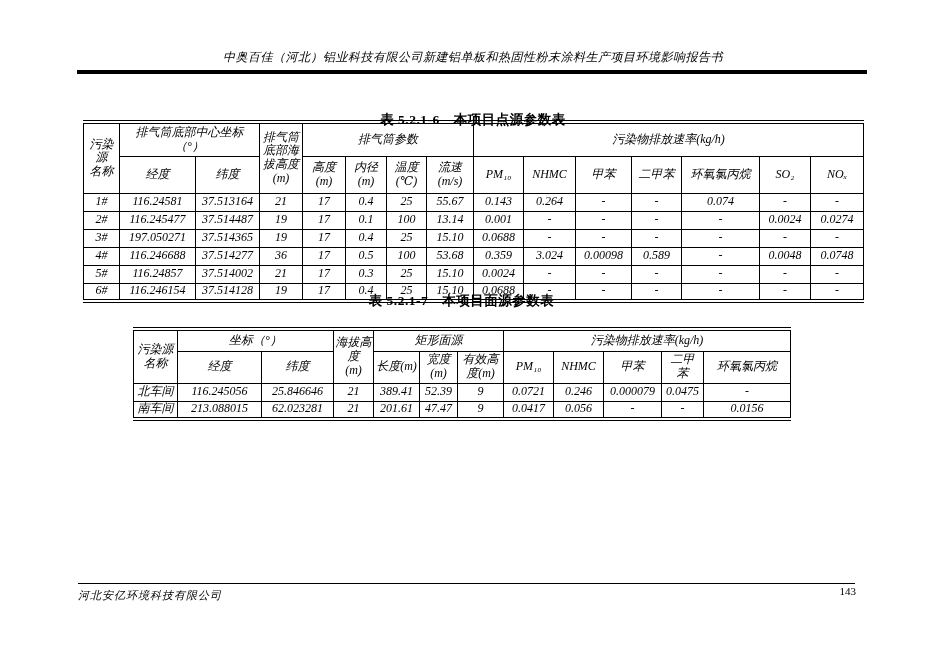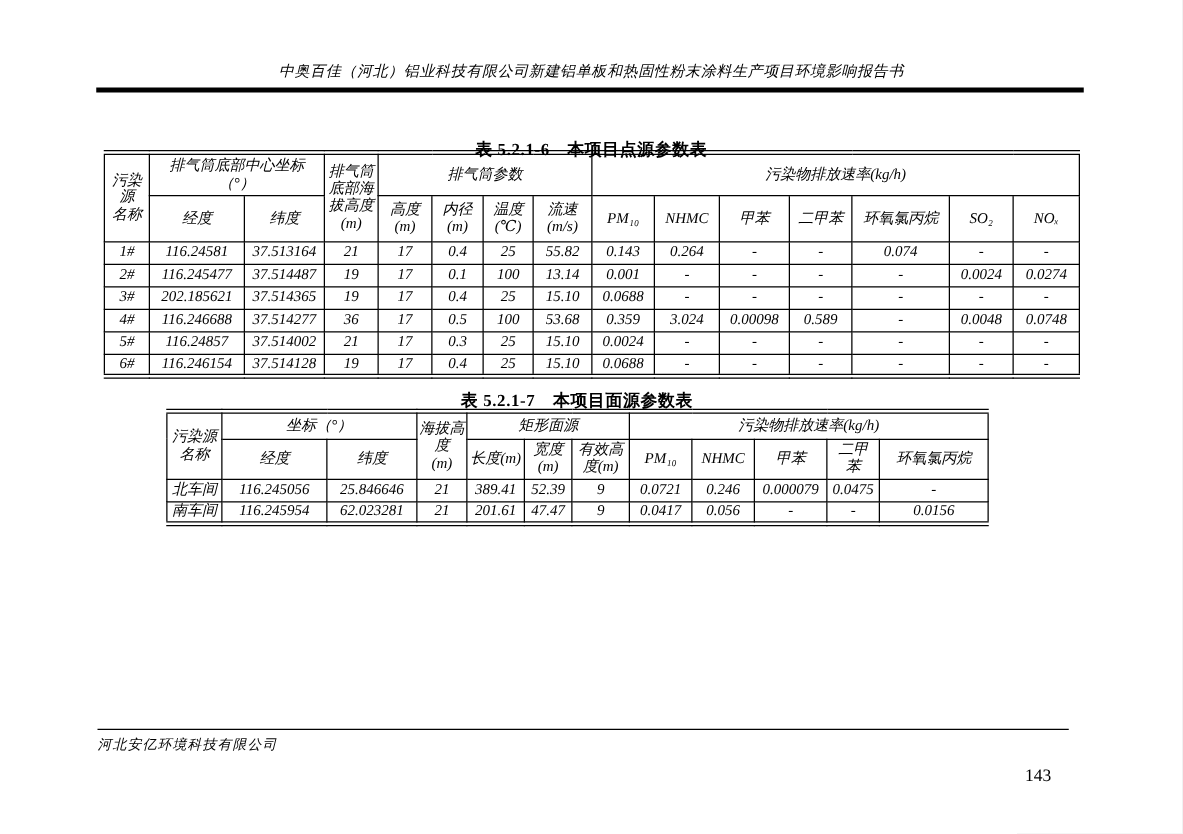--- a/index.html
+++ b/index.html
@@ -30,21 +30,21 @@
 
   
   .tbl-title {
     position: absolute;
     text-align: center;
     font-weight: bold; font-size: 13.5px;
     letter-spacing: 0.5px;
     white-space: pre;
   }
   .t1-title { top: 111px; left: 78px; width: 790px; }
-  .t2-title { top: 312px; left: 133px; width: 657px; }
+  .t2-title { top: 292px; left: 133px; width: 657px; }
 
   
   table {
     border-collapse: collapse;
     table-layout: fixed;
     font-size: 12px;
     line-height: 1.15;
     font-style: italic;
   }
   .t1 { position: absolute; top: 120px; left: 83px;  width: 780px; }
@@ -74,22 +74,22 @@
   
   .footer-rule {
     position: absolute; top: 583px; left: 78px; width: 777px; height: 1px;
     background: #000;
   }
   .footer-company {
     position: absolute; top: 588px; left: 78px;
     font-size: 11px; font-style: italic; letter-spacing: 1px;
   }
   .page-number {
-    position: absolute; top: 614px; left: 820px; width: 36px;
-    text-align: left; font-size: 14px;
+    position: absolute; top: 585px; left: 820px; width: 36px;
+    text-align: right; font-size: 11px;
   }
 </style>
 </head>
 <body>
 
 <div class="page">
 
   <div class="doc-header">中奥百佳（河北）铝业科技有限公司新建铝单板和热固性粉末涂料生产项目环境影响报告书</div>
   <div class="header-rule"></div>
 
@@ -148,21 +148,21 @@
     </thead>
     <tbody>
         <tr>
           <td>1#</td>
           <td>116.24581</td>
           <td>37.513164</td>
           <td>21</td>
           <td>17</td>
           <td>0.4</td>
           <td>25</td>
-          <td>55.82</td>
+          <td>55.67</td>
           <td>0.143</td>
           <td>0.264</td>
           <td>-</td>
           <td>-</td>
           <td>0.074</td>
           <td>-</td>
           <td>-</td>
         </tr>
         <tr>
           <td>2#</td>
@@ -176,21 +176,21 @@
           <td>0.001</td>
           <td>-</td>
           <td>-</td>
           <td>-</td>
           <td>-</td>
           <td>0.0024</td>
           <td>0.0274</td>
         </tr>
         <tr>
           <td>3#</td>
-          <td>202.185621</td>
+          <td>197.050271</td>
           <td>37.514365</td>
           <td>19</td>
           <td>17</td>
           <td>0.4</td>
           <td>25</td>
           <td>15.10</td>
           <td>0.0688</td>
           <td>-</td>
           <td>-</td>
           <td>-</td>
@@ -306,21 +306,21 @@
           <td>52.39</td>
           <td>9</td>
           <td>0.0721</td>
           <td>0.246</td>
           <td>0.000079</td>
           <td>0.0475</td>
           <td>-</td>
         </tr>
         <tr>
           <td>南车间</td>
-          <td>116.245954</td>
+          <td>213.088015</td>
           <td>62.023281</td>
           <td>21</td>
           <td>201.61</td>
           <td>47.47</td>
           <td>9</td>
           <td>0.0417</td>
           <td>0.056</td>
           <td>-</td>
           <td>-</td>
           <td>0.0156</td>

